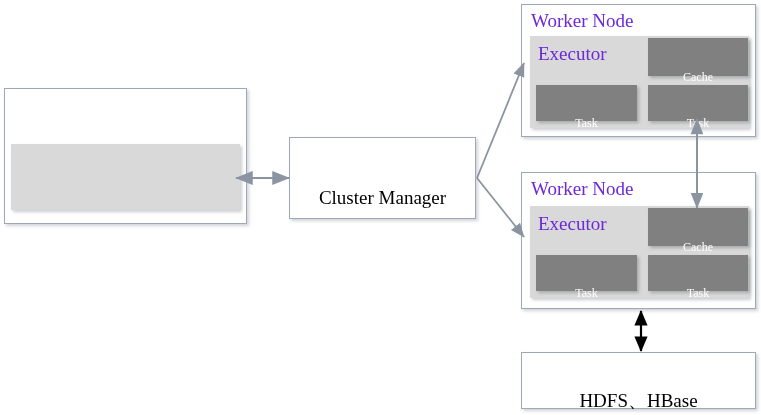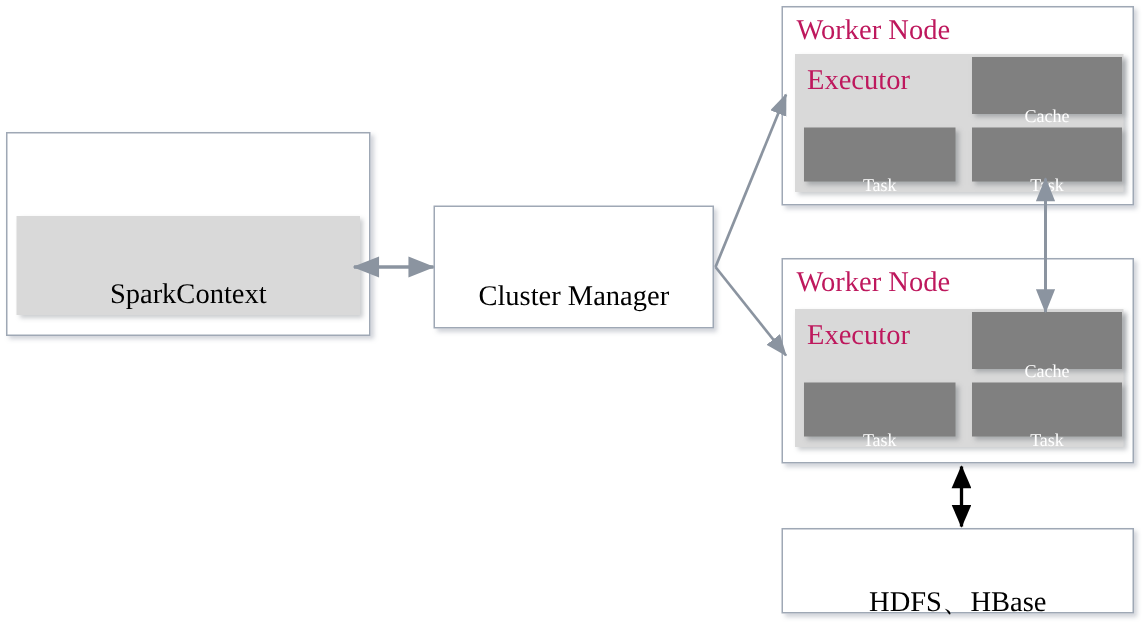--- a/index.html
+++ b/index.html
@@ -32,21 +32,21 @@
   .dark-block {
     position: absolute;
     box-sizing: border-box;
     background: #808080;
     border: none;
     box-shadow: 2px 2px 3px rgba(120,125,130,0.5);
   }
   .label {
     position: absolute;
     white-space: nowrap;
-    color: #be185d;
+    color: #6d28d9;
   }
   .ctr {
     position: absolute;
     display: flex;
     align-items: center;
     justify-content: center;
     text-align: center;
     white-space: nowrap;
     margin-top: 20px;
   }
@@ -59,21 +59,20 @@
     pointer-events: none;
   }
 </style>
 </head>
 <body>
 
 <div id="canvas">
 
   <div class="box" style="left:4px; top:88px; width:243px; height:136px;"></div>
   <div class="gray-panel" style="left:11px; top:144px; width:229px; height:66px;"></div>
-  <div class="ctr" style="left:11px; top:144px; width:229px; height:66px; font-size:19px;">SparkContext</div>
 
   <div class="box" style="left:289px; top:137px; width:187px; height:82px;"></div>
   <div class="ctr" style="left:289px; top:137px; width:187px; height:82px; font-size:19px;">Cluster Manager</div>
 
   <div class="box" style="left:521px; top:4px; width:235px; height:133px;"></div>
   <div class="label" style="left:531px; top:8px; font-size:19px; line-height:26px;">Worker Node</div>
   <div class="gray-panel" style="left:530px; top:36px; width:219px; height:92px;"></div>
   <div class="label" style="left:538px; top:40px; font-size:19px; line-height:28px;">Executor</div>
   <div class="dark-block" style="left:648px; top:38px; width:100px; height:38px;"></div>
   <div class="ctr" style="left:648px; top:38px; width:100px; height:38px; font-size:12px; color:#ffffff;">Cache</div>

